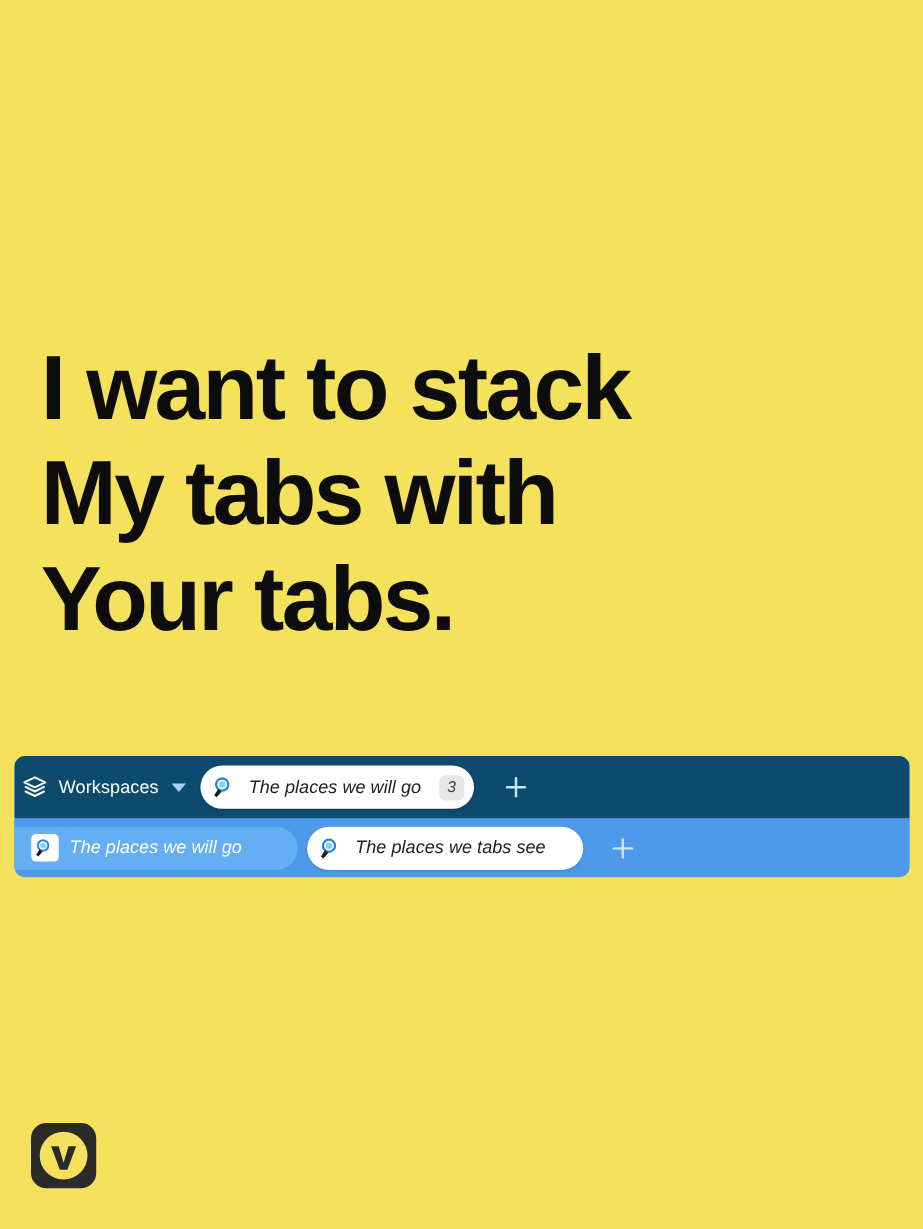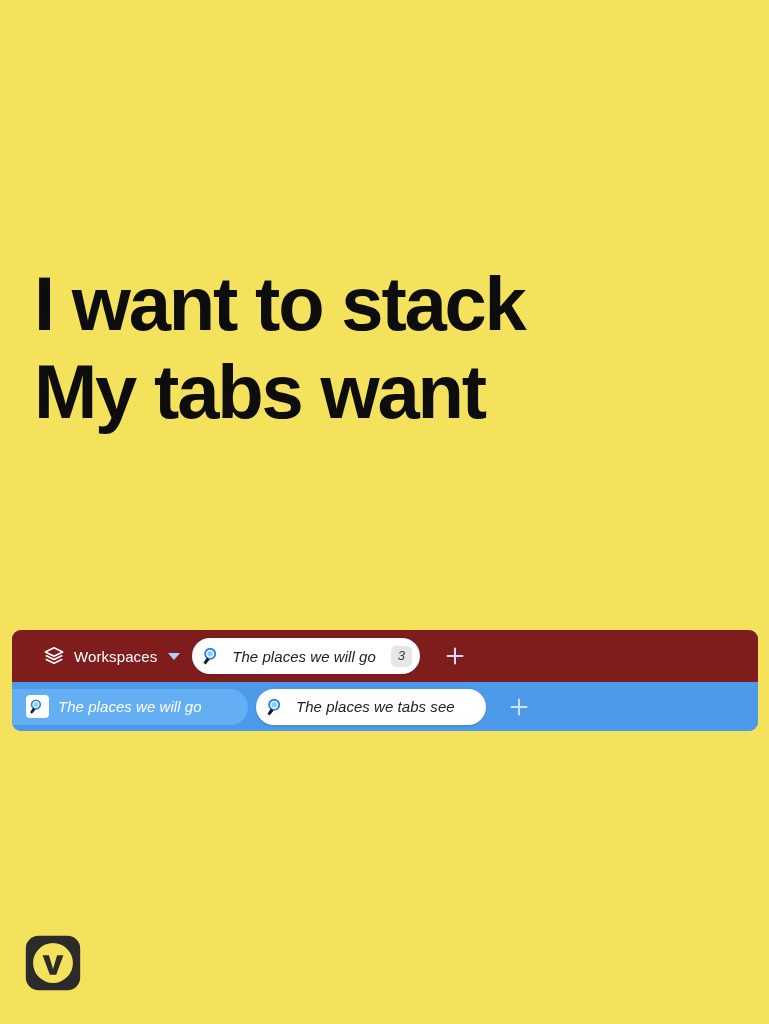--- a/index.html
+++ b/index.html
@@ -13,21 +13,21 @@
   body {
     background: #f4e25c;
     font-family: "Liberation Sans", sans-serif;
     position: relative;
   }
 
   
   .headline {
     position: absolute;
     left: 34px;
-    top: 260px;
+    top: 280px;
     width: 640px;
   }
   .headline-line {
     display: block;
     font-family: "Liberation Sans", sans-serif;
     font-weight: 700;
     font-size: 76px;
     line-height: 88px;
     letter-spacing: -2.2px;
     color: #0d0d0d;
@@ -48,22 +48,22 @@
 
   .tab-row {
     display: flex;
     align-items: center;
     width: 100%;
     position: relative;
   }
 
   .row-one {
     height: 52px;
-    background: #7f1d1d;
-    padding-left: 29px;
+    background: #0c4a6e;
+    padding-left: 4px;
   }
 
   .row-two {
     height: 49px;
     background: #4e9aea;
     padding-left: 0px;
   }
 
   
   .workspaces {
@@ -193,21 +193,22 @@
     top: 934px;
     width: 58px;
     height: 58px;
   }
 </style>
 </head>
 <body>
 
 <div class="headline">
   <span class="headline-line">I want to stack</span>
-  <span class="headline-line">My tabs want</span>
+  <span class="headline-line">My tabs with</span>
+  <span class="headline-line">Your tabs.</span>
 </div>
 
 <div class="tabbar-panel">
 
   <div class="tab-row row-one">
 
     <div class="workspaces">
       <svg class="ws-icon" viewBox="0 0 24 24">
         <path d="M12 3 L21.5 7.6 L12 12.2 L2.5 7.6 Z" fill="none" stroke="#ffffff" stroke-width="1.8" stroke-linejoin="round"></path>
         <path d="M3.6 11.8 L12 15.9 L20.4 11.8" fill="none" stroke="#ffffff" stroke-width="1.8" stroke-linecap="round" stroke-linejoin="round"></path>

